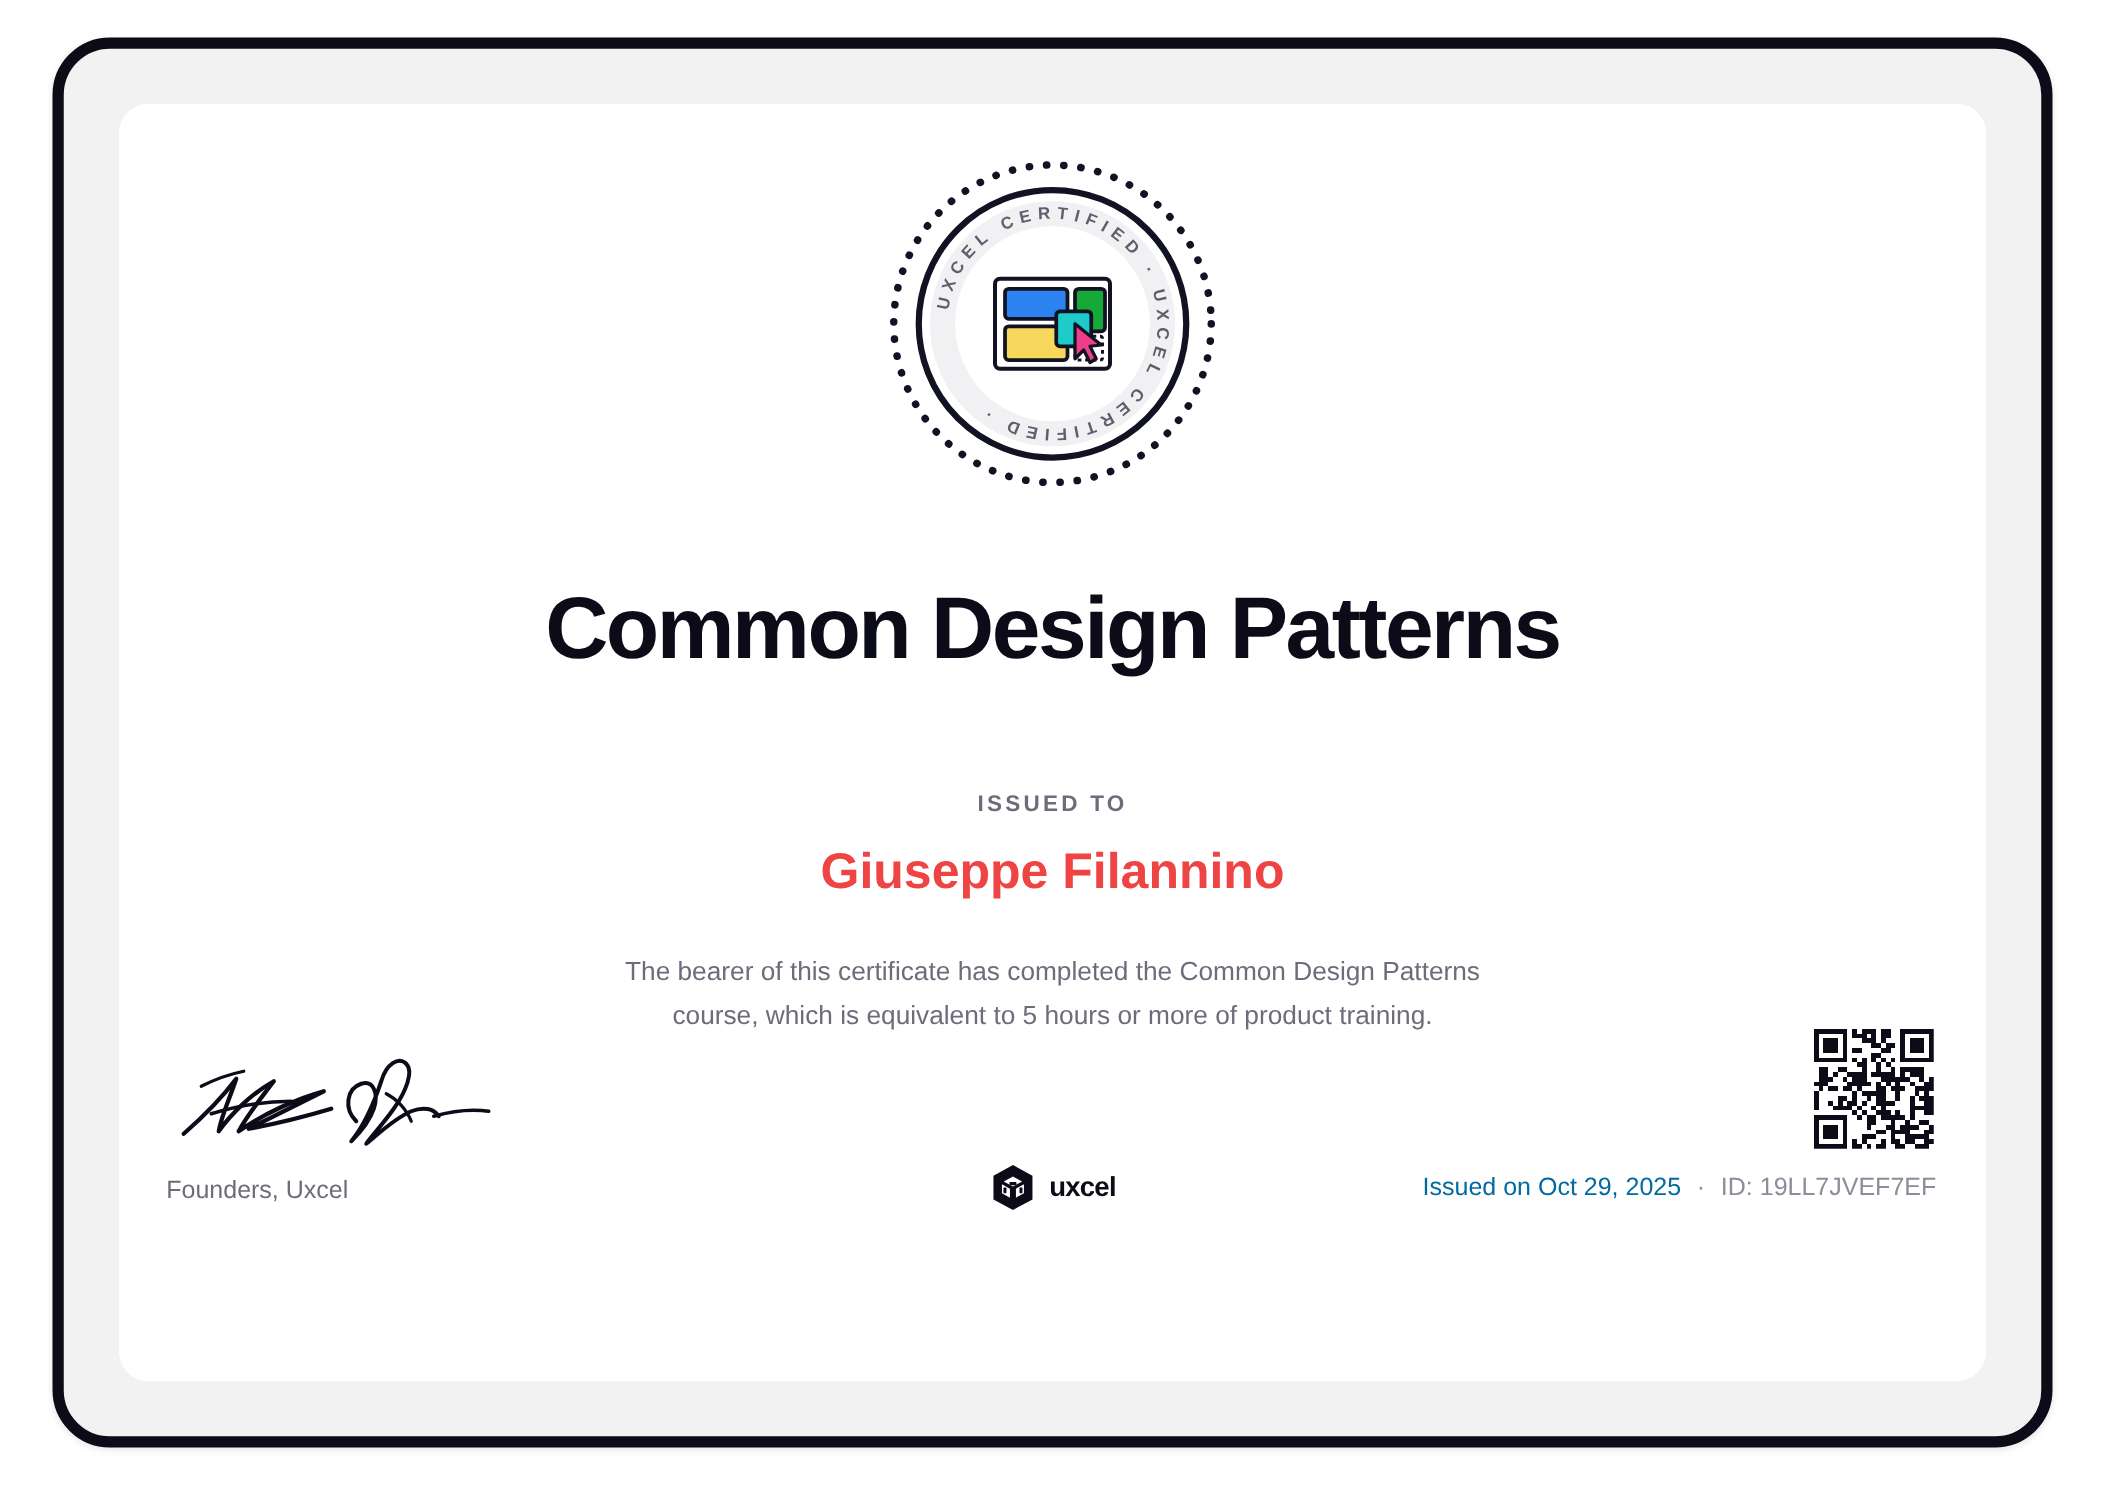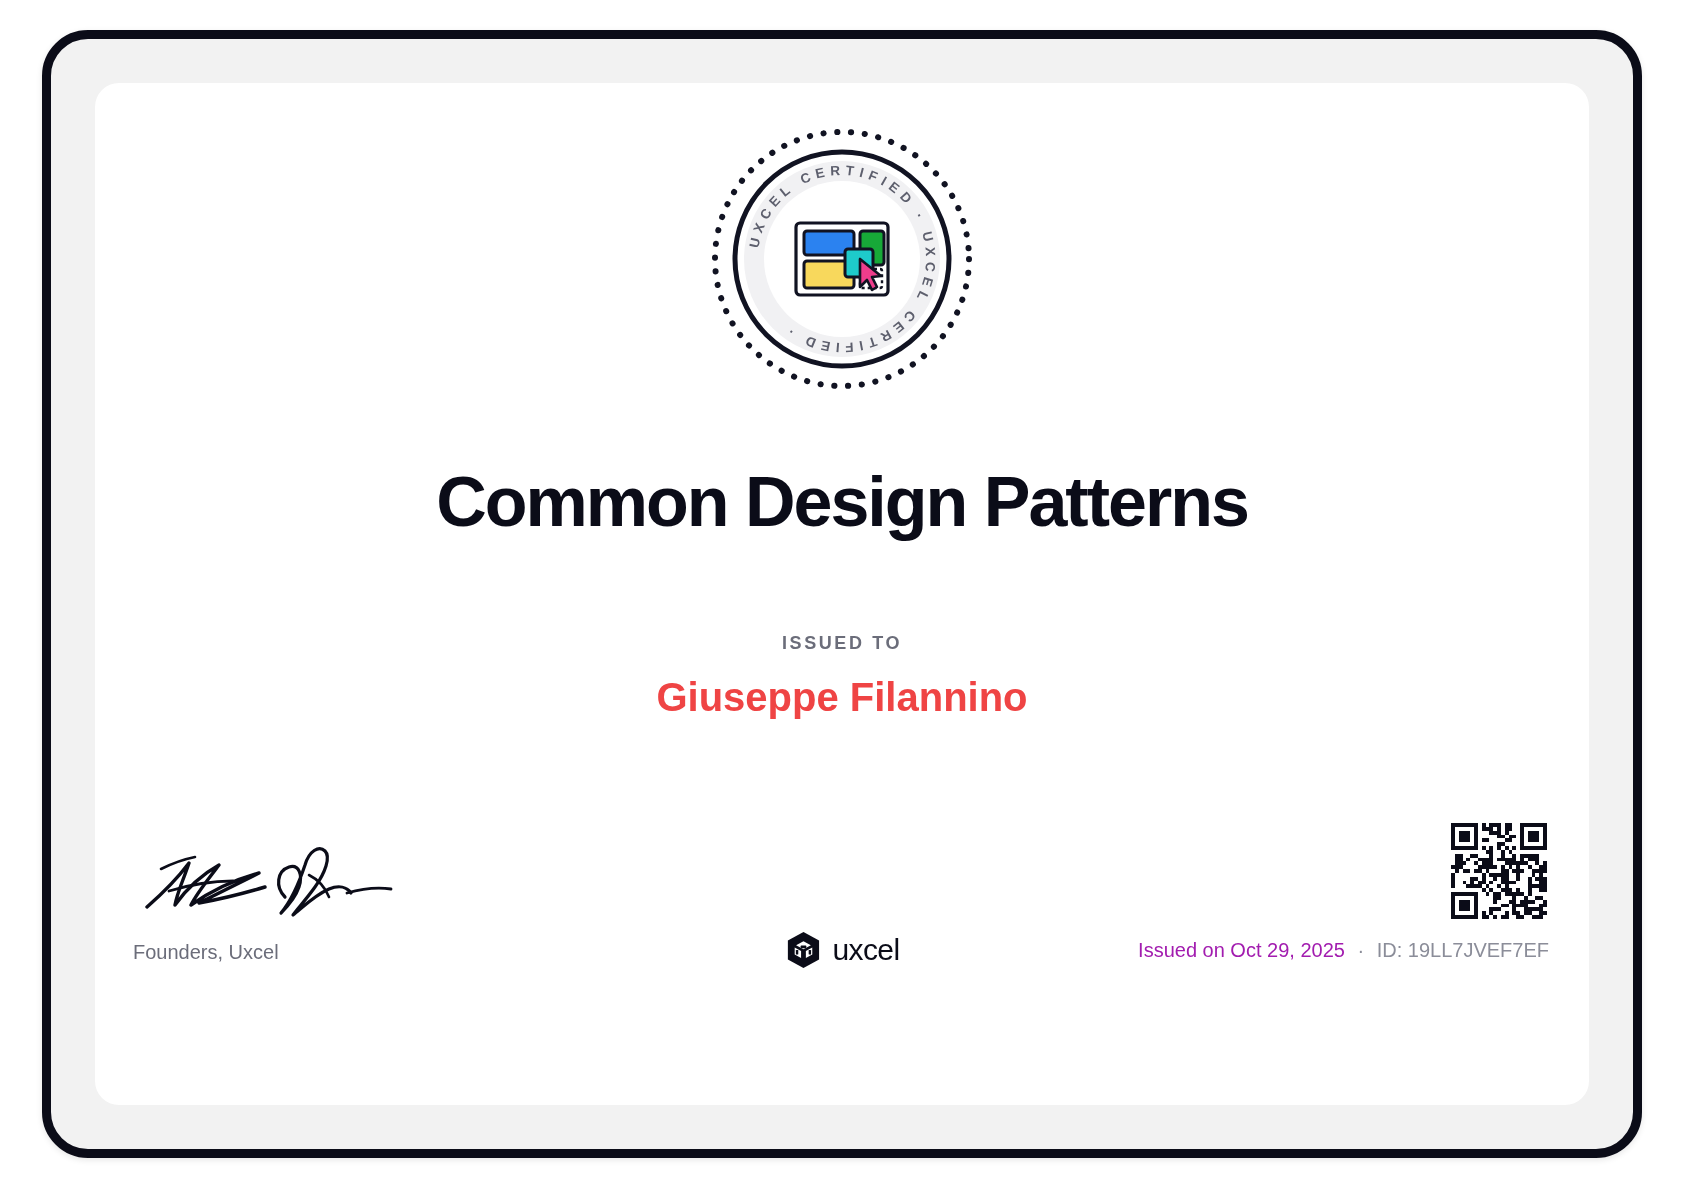--- a/index.html
+++ b/index.html
@@ -116,35 +116,35 @@
     position: absolute;
     left: 50%;
     transform: translateX(-50%);
     top: 848px;
     display: flex;
     align-items: center;
     gap: 10px;
   }
   .brand-mark { display: block; }
   .brand-word {
-    font-size: 30px;
-    font-weight: normal;
+    font-size: 22px;
+    font-weight: bold;
     color: #0b0c18;
     letter-spacing: -0.6px;
   }
 
   
   .meta {
     position: absolute;
     right: 40px;
     top: 856px;
     font-size: 20px;
     white-space: nowrap;
   }
-  .meta .issued-on { color: #a21caf; }
+  .meta .issued-on { color: #0369a1; }
   .meta .dot { color: #8b8d99; padding: 0 7px; }
   .meta .cert-id { color: #8b8d99; }
 
   
   .qr {
     position: absolute;
     right: 42px;
     top: 740px;
     width: 96px;
     height: 96px;
@@ -186,20 +186,21 @@
       </svg>
     </div>
 
 
     <h1 class="course-title">Common Design Patterns</h1>
 
     <div class="kicker issued">ISSUED TO</div>
 
     <div class="recipient-name">Giuseppe Filannino</div>
 
+    <p class="description">The bearer of this certificate has completed the Common Design Patterns course, which is equivalent to 5 hours or more of product training.</p>
 
     <div class="signatures">
       <svg class="sig-svg" width="300" height="88" viewBox="0 0 300 88">
         <g fill="none" stroke="#0b0c18" stroke-linecap="round" stroke-linejoin="round">
           <path d="M14,72 C30,58 44,44 56,28 C50,46 44,58 42,70 C52,56 68,40 86,30
                    C74,46 64,58 58,70 C78,56 104,44 126,38 C106,48 86,58 66,68
                    C88,64 112,58 132,52" stroke-width="3.4"></path>
           <path d="M28,34 C40,28 52,24 62,22" stroke-width="2.6"></path>
           <path d="M36,56 C56,50 78,46 100,46" stroke-width="2.8"></path>
           <path d="M152,62 C142,52 144,36 156,32 C166,29 170,40 166,52

